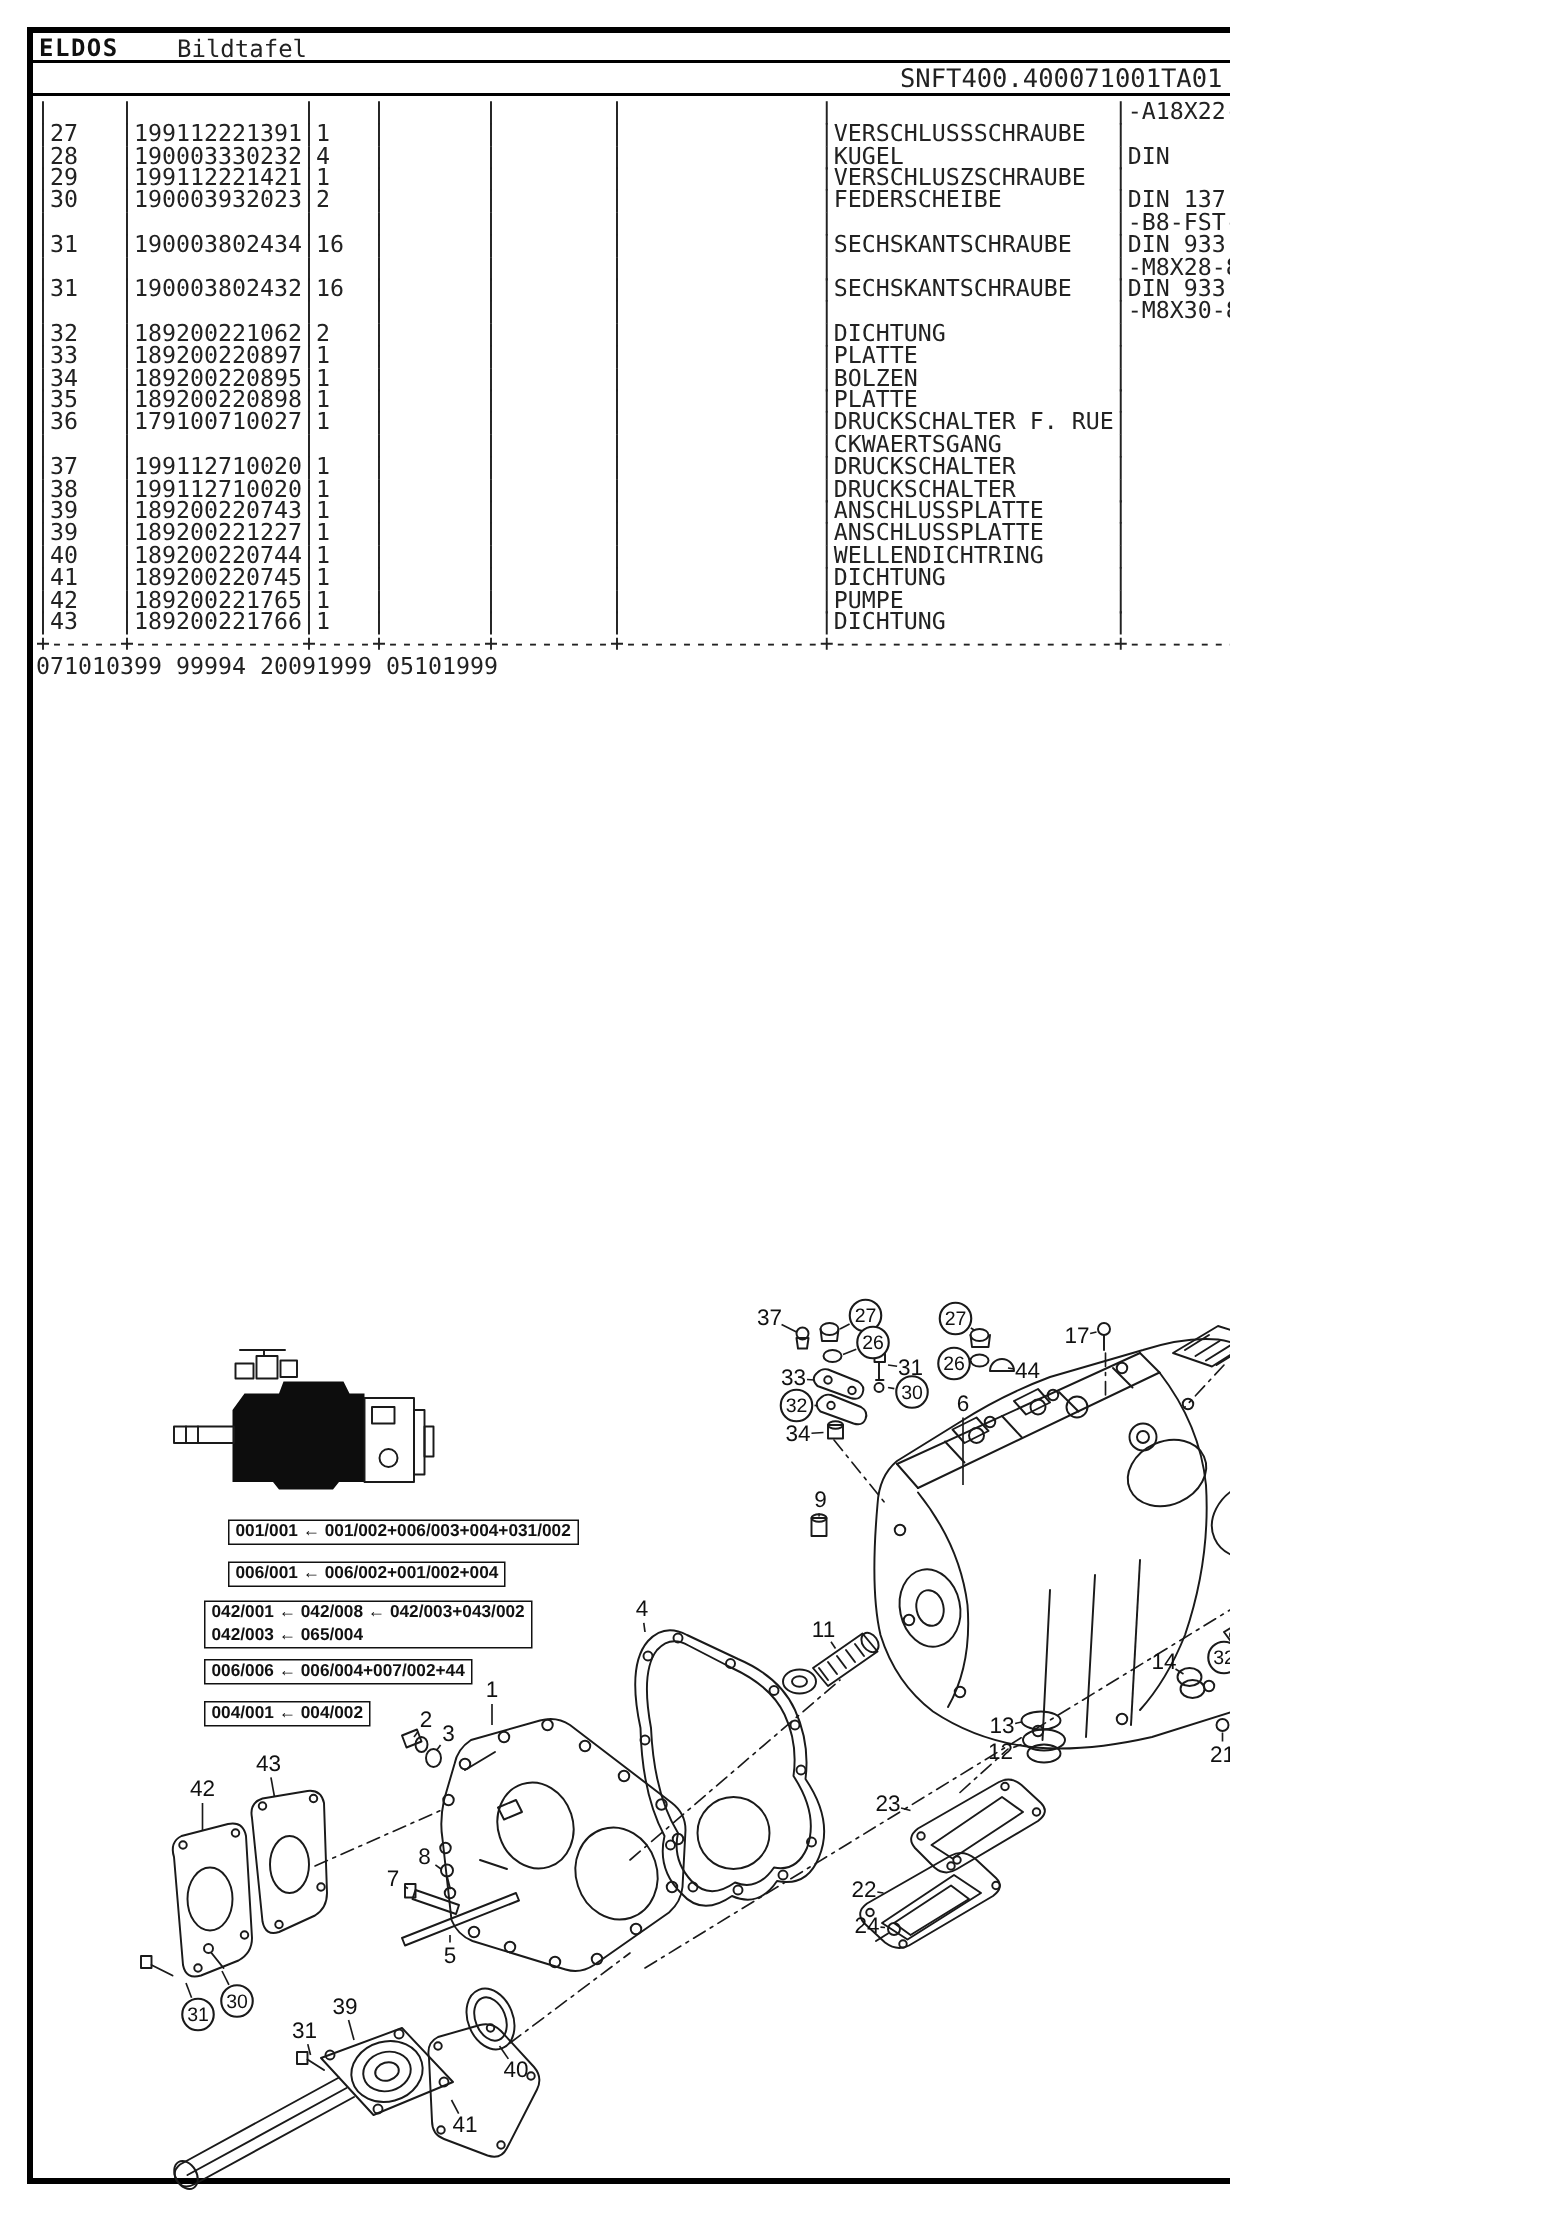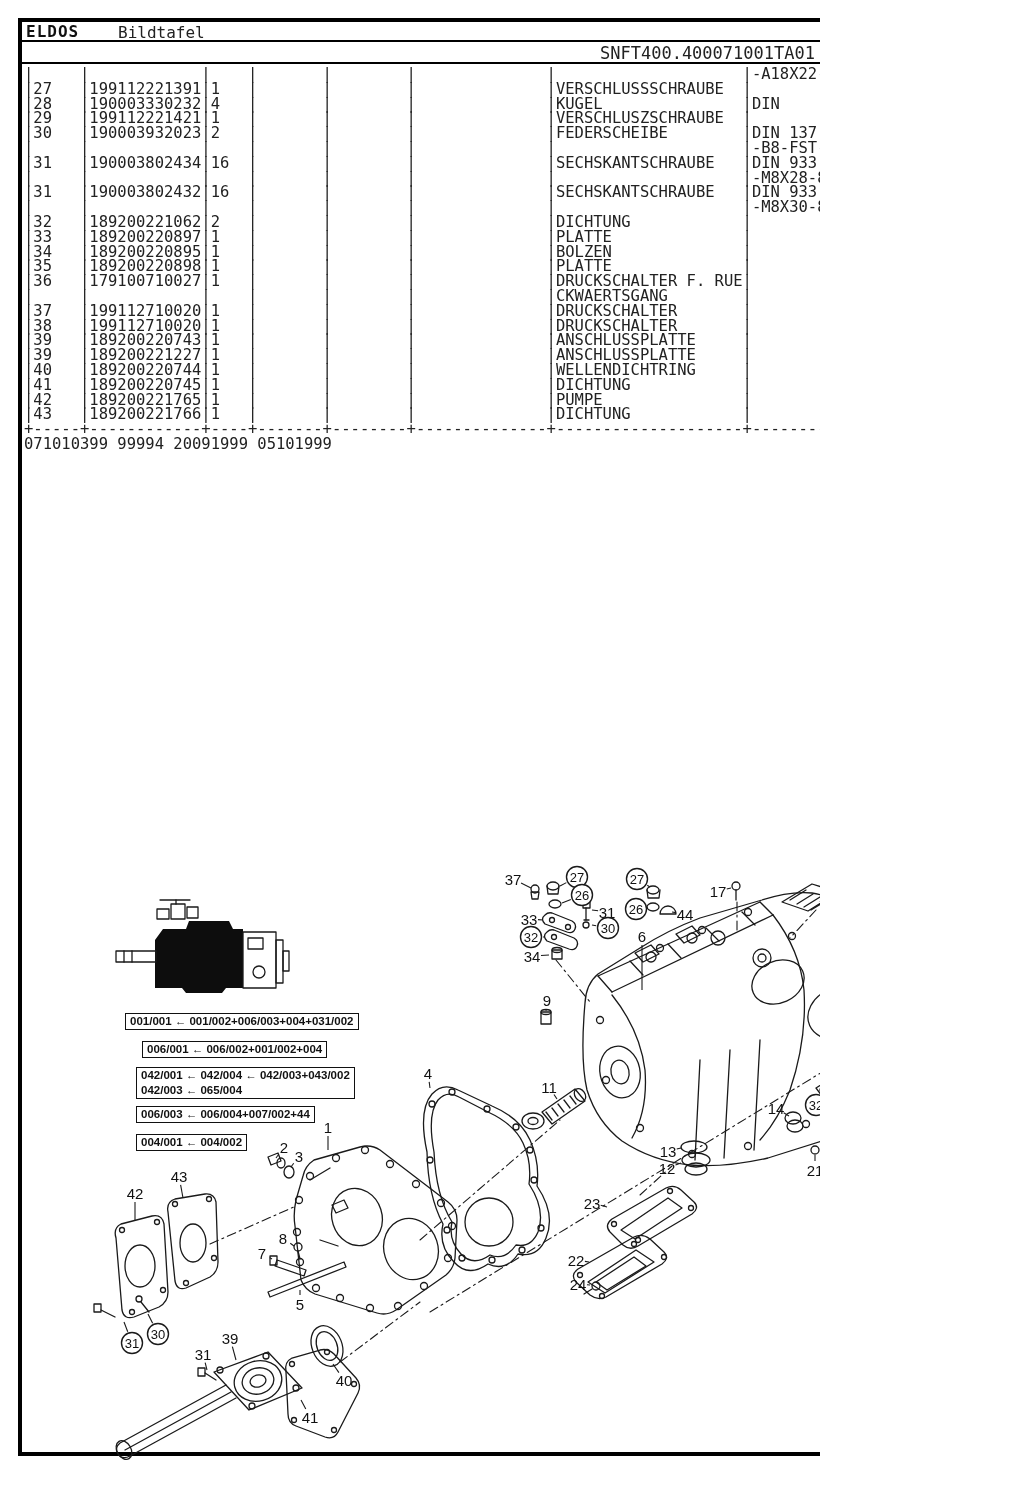--- a/index.html
+++ b/index.html
@@ -667,32 +667,32 @@
           <text x="344" y="1380" text-anchor="middle" dominant-baseline="central" fill="#111" font-family="&quot;Liberation Sans&quot;, sans-serif" font-size="15">40</text>
         </g>
         <g>
           <line x1="305.7890105162287" y1="1409.0459087528764" x2="301" y2="1400" stroke="#1a1a1a" stroke-width="1.1"></line>
           <text x="310" y="1417" text-anchor="middle" dominant-baseline="central" fill="#111" font-family="&quot;Liberation Sans&quot;, sans-serif" font-size="15">41</text>
         </g>
       </g>
   </svg>
 
   <div id="fboxes">
-      <div class="fbox" style="left: 125px; top: 1013px;">
+      <div class="fbox" style="left: 152px; top: 1013px;">
         <div>001/001 ← 001/002+006/003+004+031/002</div>
       </div>
-      <div class="fbox" style="left: 142px; top: 1041px;">
+      <div class="fbox" style="left: 152px; top: 1041px;">
         <div>006/001 ← 006/002+001/002+004</div>
       </div>
       <div class="fbox" style="left: 136px; top: 1067px;">
-        <div>042/001 ← 042/004 ← 042/003+043/002</div>
+        <div>042/001 ← 042/008 ← 042/003+043/002</div>
         <div>042/003 ← 065/004</div>
       </div>
       <div class="fbox" style="left: 136px; top: 1106px;">
-        <div>006/003 ← 006/004+007/002+44</div>
+        <div>006/006 ← 006/004+007/002+44</div>
       </div>
       <div class="fbox" style="left: 136px; top: 1134px;">
         <div>004/001 ← 004/002</div>
       </div>
     </div>
 
   <div class="drawnum">071 01 03 99</div>
   <div class="formname">snf_t.frm</div>
 </div>
 

